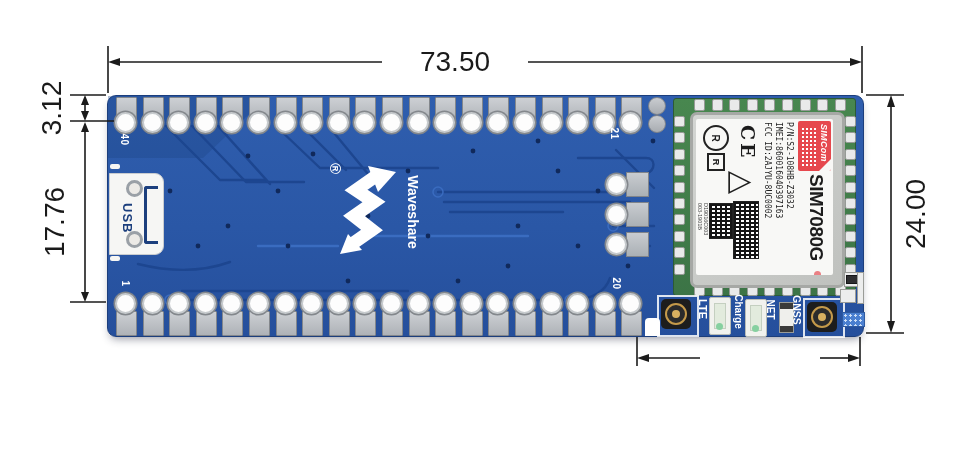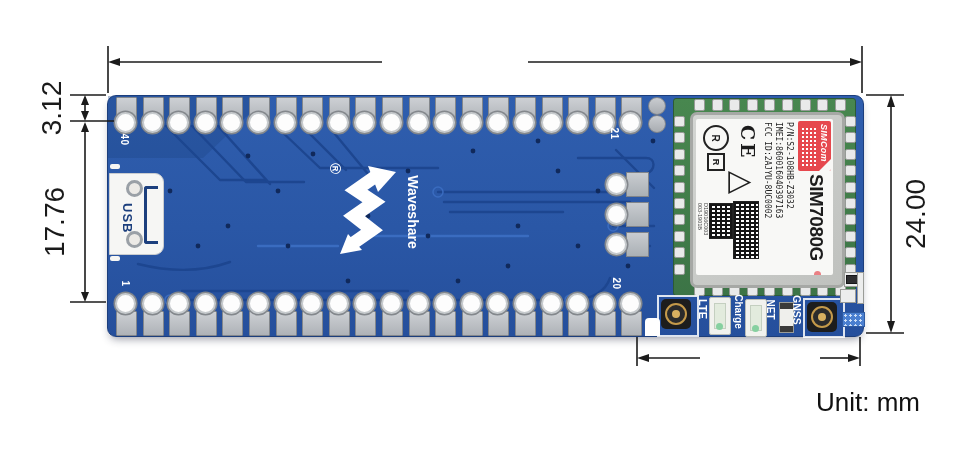--- a/index.html
+++ b/index.html
@@ -446,17 +446,17 @@
         <polygon points="85,302 81,292 89,292"></polygon>
 
       <polygon points="637,358 649,354 649,362"></polygon>
         <polygon points="860,358 848,354 848,362"></polygon>
 
       <polygon points="891,95 887,107 895,107"></polygon>
         <polygon points="891,333 887,321 895,321"></polygon>
     </g>
   </svg>
 
+  <div class="dim-text" style="left:382px;top:46px;width:146px;height:32px;">73.50</div>
   <div class="dim-text rot-ccw" style="left:12px;top:95px;width:80px;height:26px;">3.12</div>
   <div class="dim-text rot-ccw" style="left:5px;top:209px;width:100px;height:26px;">17.76</div>
   <div class="dim-text rot-ccw" style="left:866px;top:201px;width:100px;height:26px;">24.00</div>
-  <div class="unit">Unit: mm</div>
 </div>
 
 </body></html>

